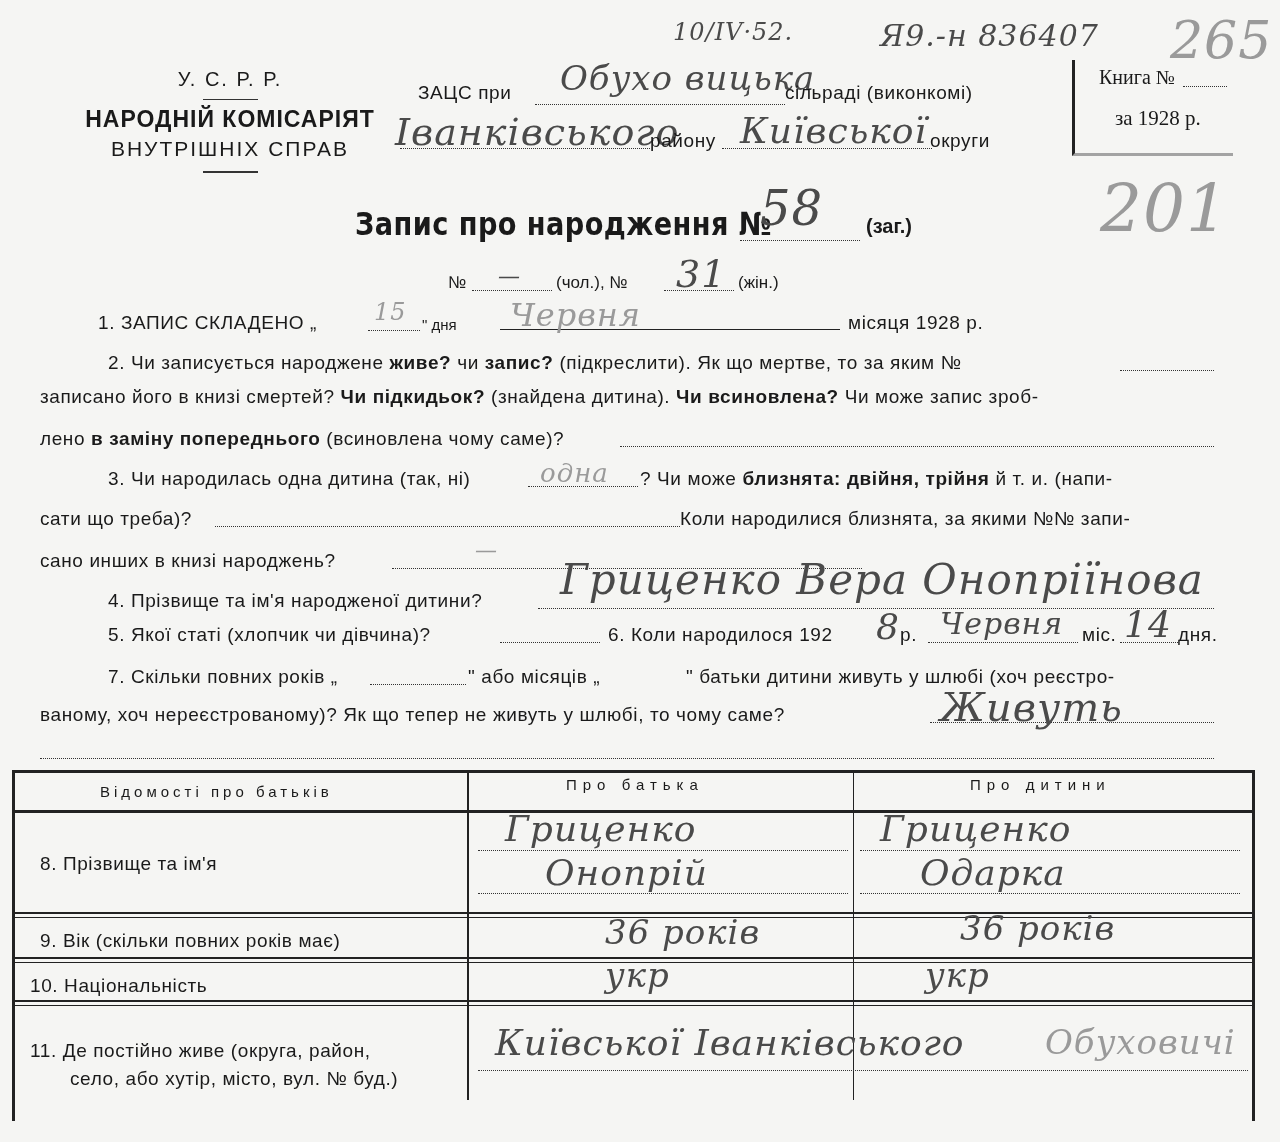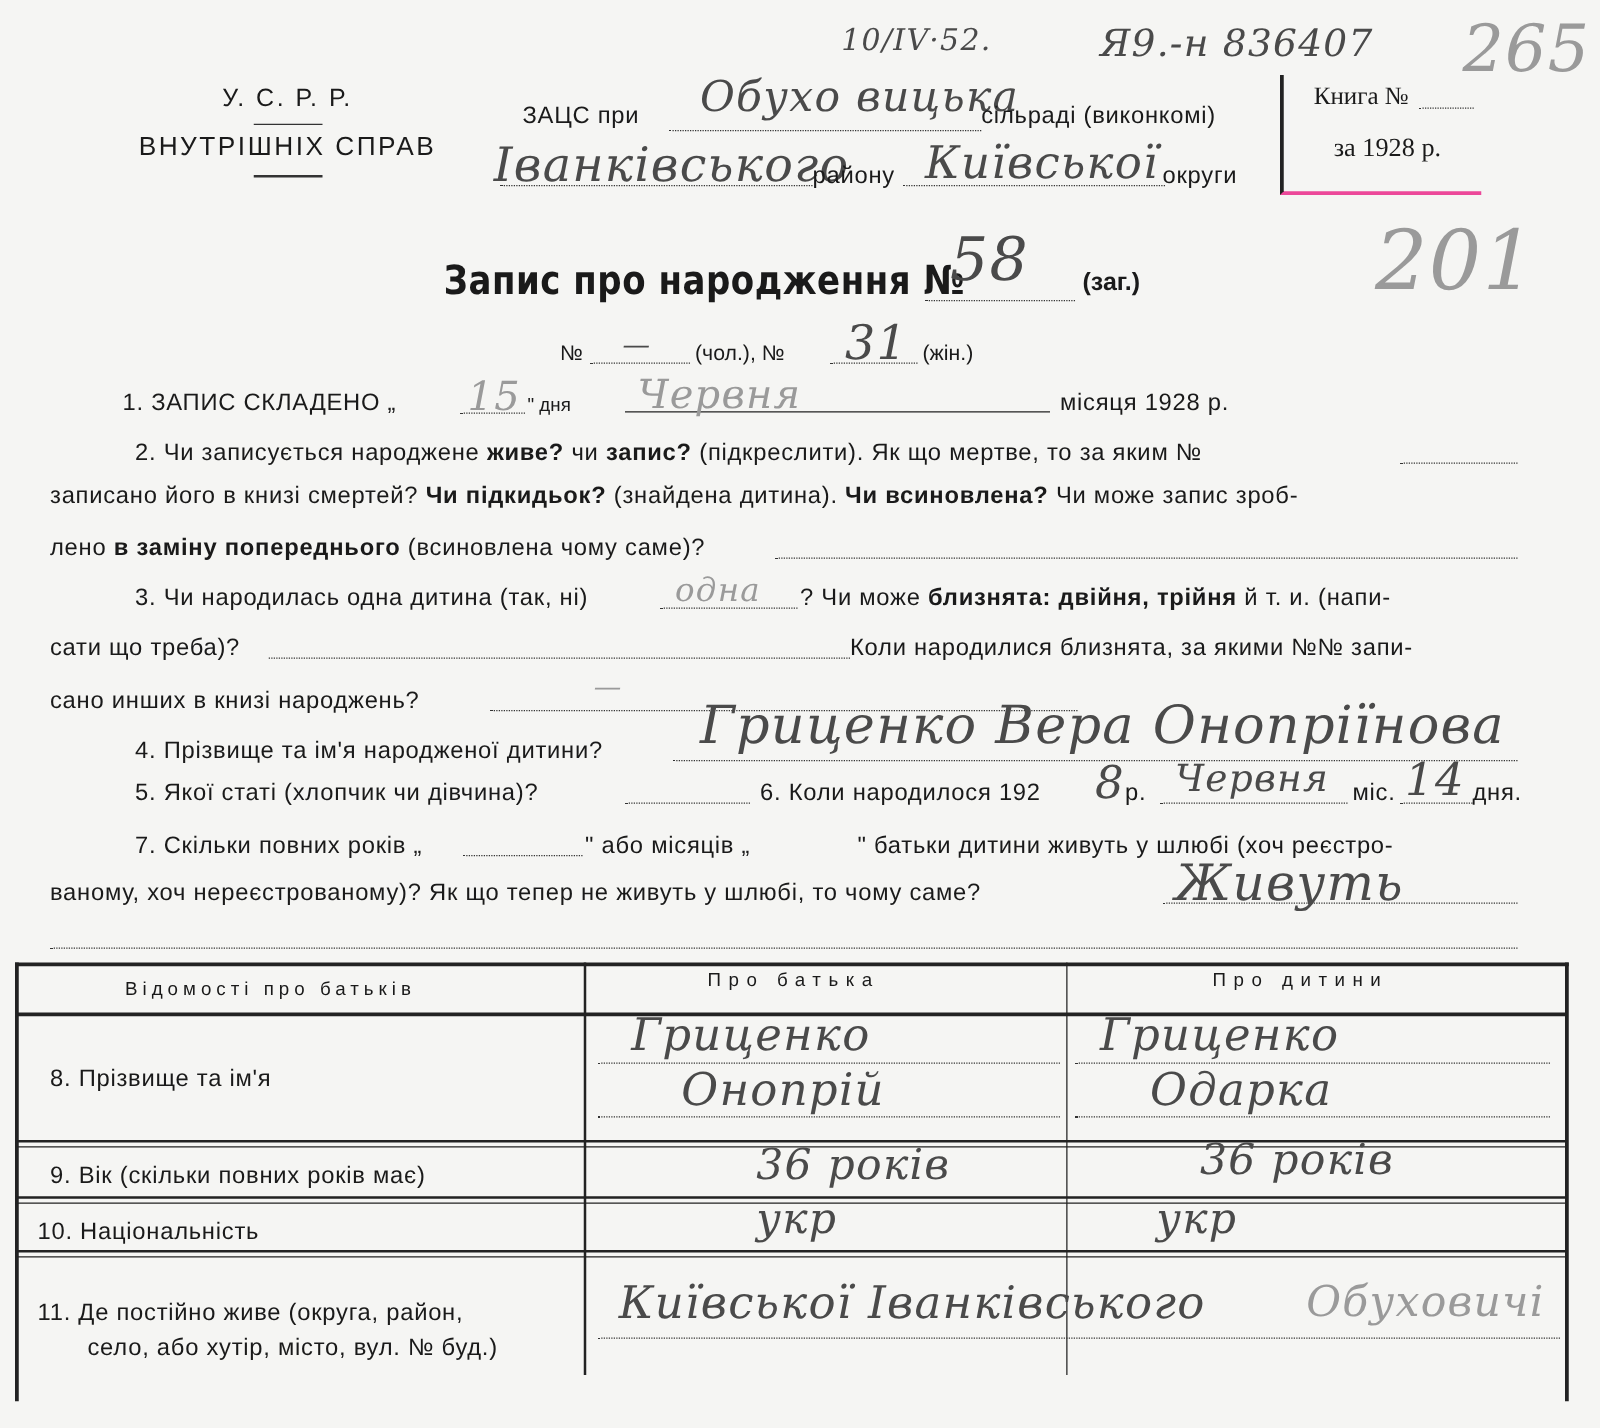--- a/index.html
+++ b/index.html
@@ -15,37 +15,38 @@
     font-style: italic; color: #4a4a4a; letter-spacing: 1px;
   }
   .hw-faint { color: #9a9a9a; }
   .print { font-size: 19px; letter-spacing: 0.6px; }
   .bold { font-weight: bold; }
   .cond { font-family: "DejaVu Sans", sans-serif; font-weight: bold; letter-spacing: 0.5px; transform: scaleX(0.85); transform-origin: left; }
   .rule { position: absolute; background: #222; }
   .vline { position: absolute; background: #222; width: 2px; }
   .dline { position: absolute; border-top: 1px dotted #333; height: 0; }
   .header-left { text-align: center; }
-  .book-box { position: absolute; left: 1024px; top: 60px; width: 158px; height: 93px;
-    border-left: 3px solid #222; border-bottom: 3px solid #ec4899; }
+  .book-box { position: absolute; left: 1072px; top: 60px; width: 158px; height: 93px;
+    border-left: 3px solid #222; border-bottom: 3px solid #a3a3a3; }
   .table-outer { position: absolute; left: 12px; top: 770px; width: 1237px; height: 348px;
     border-left: 3px solid #222; border-right: 3px solid #222; border-top: 3px solid #222; }
   .spaced { letter-spacing: 4px; }
 </style>
 </head>
 <body>
 
 <div class="abs hw" style="left:673px; top:18px; font-size:24px;">10/IV·52.</div>
 <div class="abs hw" style="left:880px; top:18px; font-size:30px;">Я9.-н 836407</div>
 <div class="abs hw hw-faint" style="left:1170px; top:10px; font-size:52px;">265</div>
 <div class="abs hw hw-faint" style="left:1100px; top:170px; font-size:66px;">201</div>
 
 <div class="abs header-left" style="left:40px; top:68px; width:380px;">
   <div style="font-size:20px; letter-spacing:2px;">У. С. Р. Р.</div>
   <div style="width:55px; border-top:1px solid #333; margin:8px auto 6px;"></div>
+  <div style="font-size:23px; font-weight:bold; letter-spacing:1px;">НАРОДНІЙ КОМІСАРІЯТ</div>
   <div style="font-size:21px; letter-spacing:2px; margin-top:4px;">ВНУТРІШНІХ СПРАВ</div>
   <div style="width:55px; border-top:2px solid #333; margin:10px auto 0;"></div>
 </div>
 
 <div class="abs print" style="left:418px; top:82px;">ЗАЦС при</div>
 <div class="dline" style="left:535px; top:104px; width:250px;"></div>
 <div class="abs hw" style="left:560px; top:58px; font-size:34px;">Обухо вицька</div>
 <div class="abs print" style="left:785px; top:82px;">сільраді (виконкомі)</div>
 
 <div class="dline" style="left:400px; top:148px; width:250px;"></div>
@@ -69,21 +70,21 @@
 <div class="abs" style="left:448px; top:273px; font-size:17px;">№</div>
 <div class="dline" style="left:472px; top:290px; width:80px;"></div>
 <div class="abs hw" style="left:498px; top:264px; font-size:22px;">—</div>
 <div class="abs" style="left:556px; top:273px; font-size:17px;">(чол.), №</div>
 <div class="dline" style="left:664px; top:290px; width:70px;"></div>
 <div class="abs hw" style="left:676px; top:252px; font-size:38px;">31</div>
 <div class="abs" style="left:738px; top:273px; font-size:17px;">(жін.)</div>
 
 <div class="abs print" style="left:98px; top:312px;">1. ЗАПИС СКЛАДЕНО „</div>
 <div class="dline" style="left:368px; top:330px; width:52px;"></div>
-<div class="abs hw hw-faint" style="left:374px; top:298px; font-size:32px;">15</div>
+<div class="abs hw hw-faint" style="left:374px; top:298px; font-size:24px;">15</div>
 <div class="abs" style="left:422px; top:316px; font-size:15px;">" дня</div>
 <div class="rule" style="left:500px; top:329px; width:340px; height:1px;"></div>
 <div class="abs hw hw-faint" style="left:510px; top:296px; font-size:32px;">Червня</div>
 <div class="abs print" style="left:848px; top:312px;">місяця 1928 р.</div>
 
 <div class="abs print" style="left:108px; top:352px;">
   <span>2. Чи записується народжене</span>
   <span class="bold">живе?</span>
   <span>чи</span>
   <span class="bold">запис?</span>

